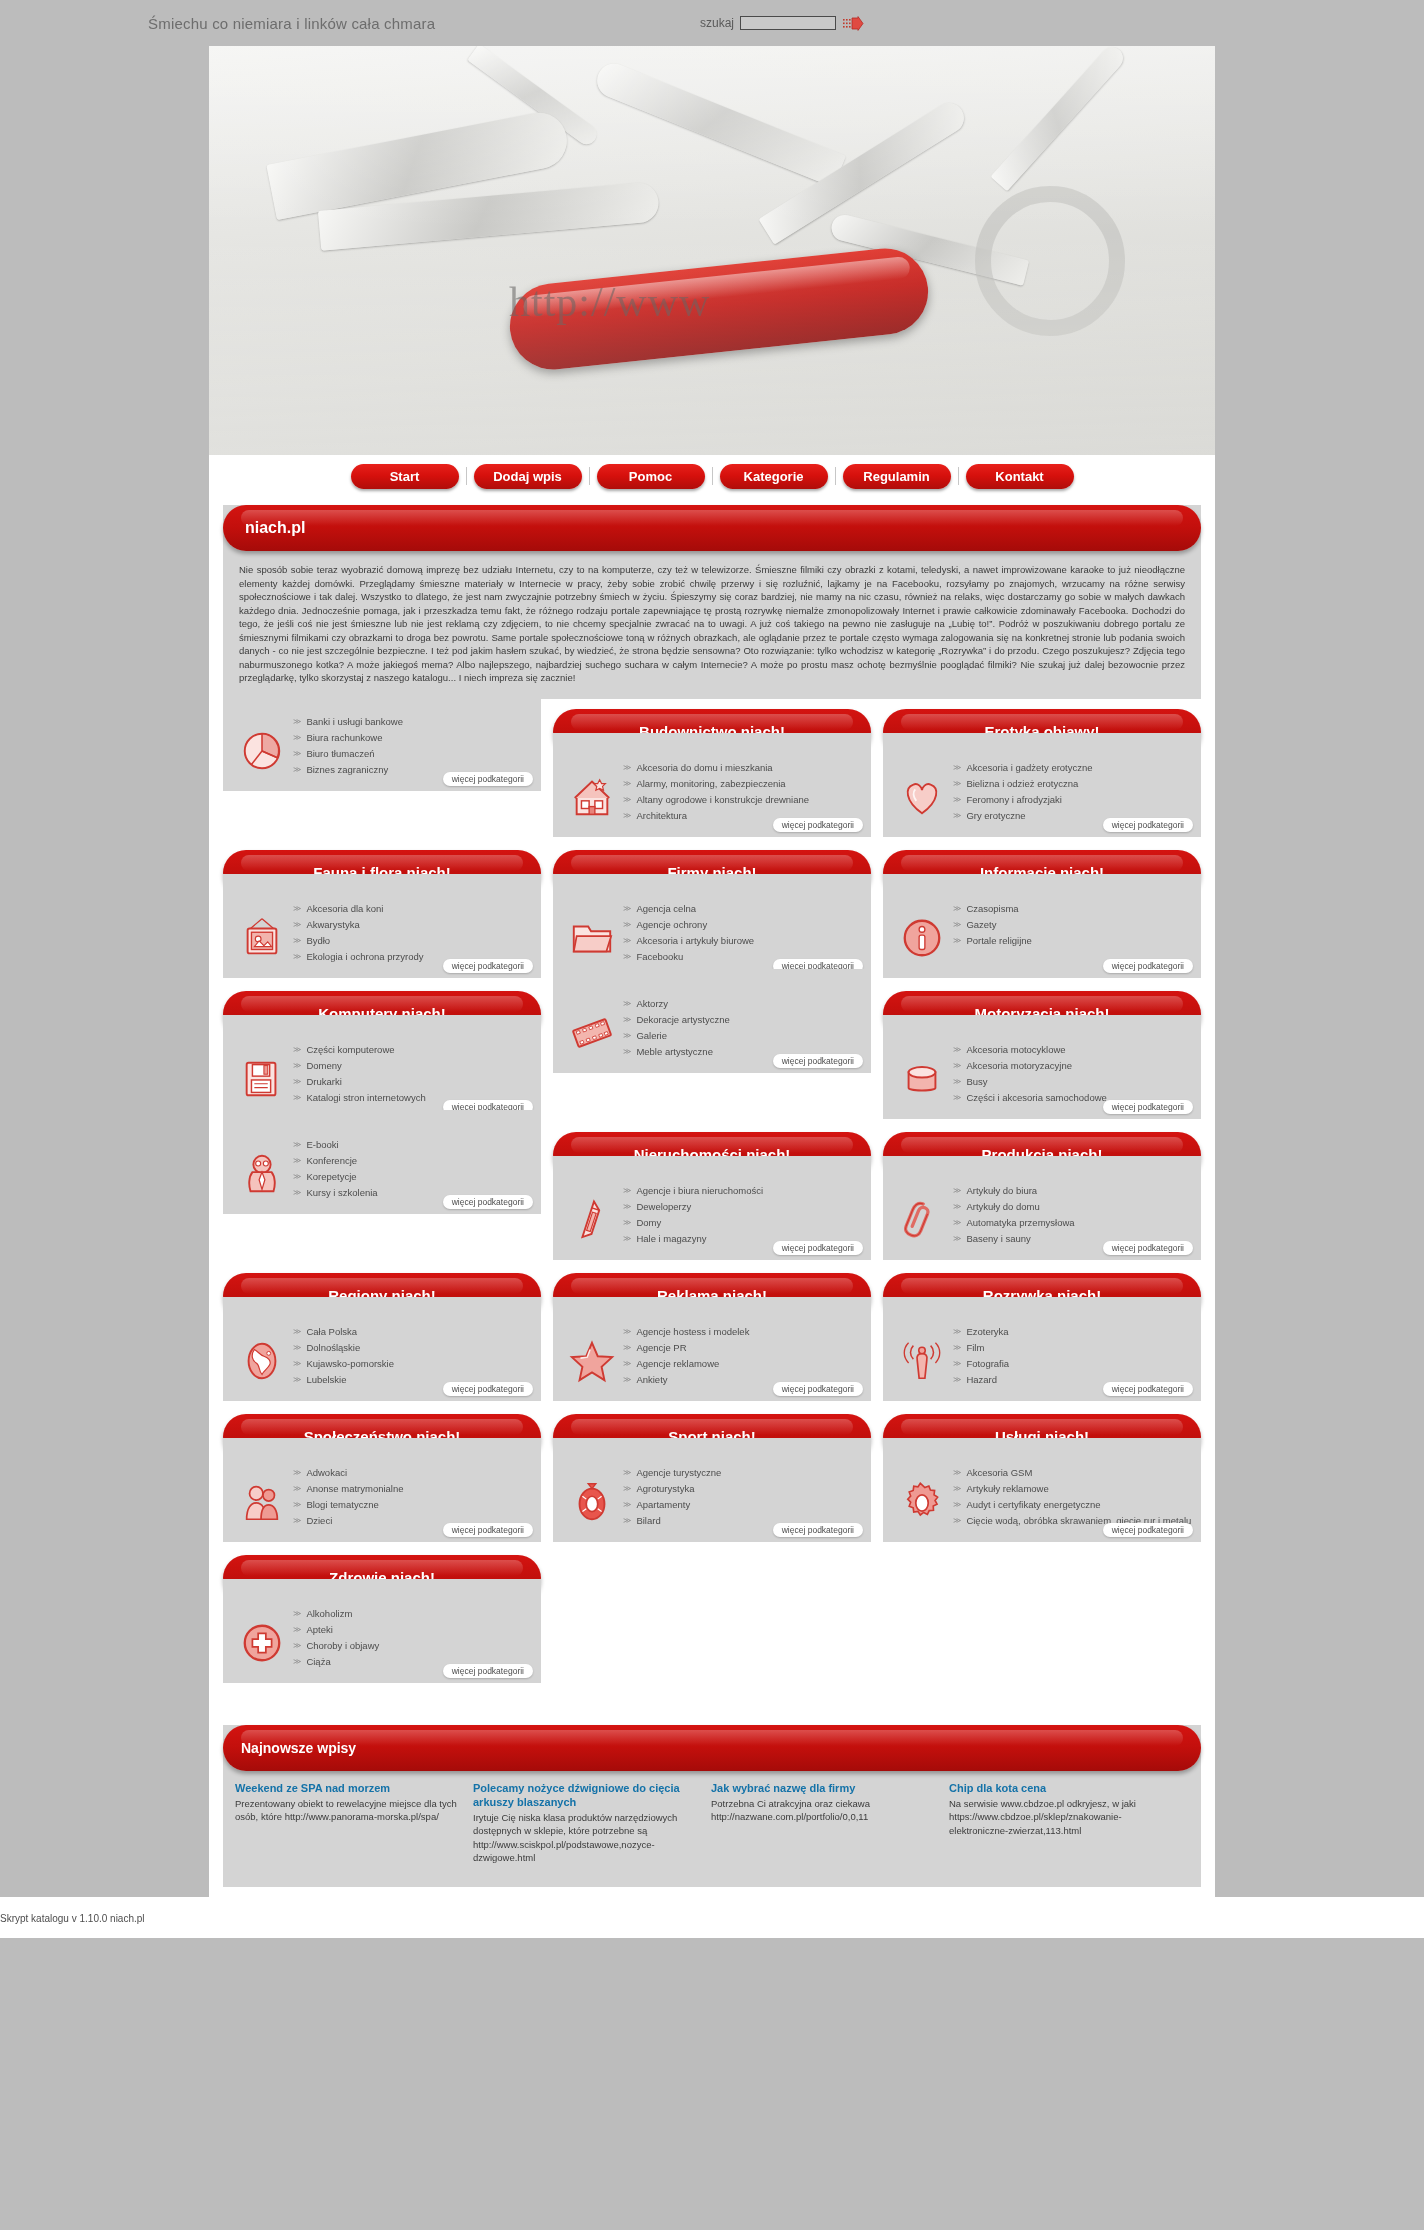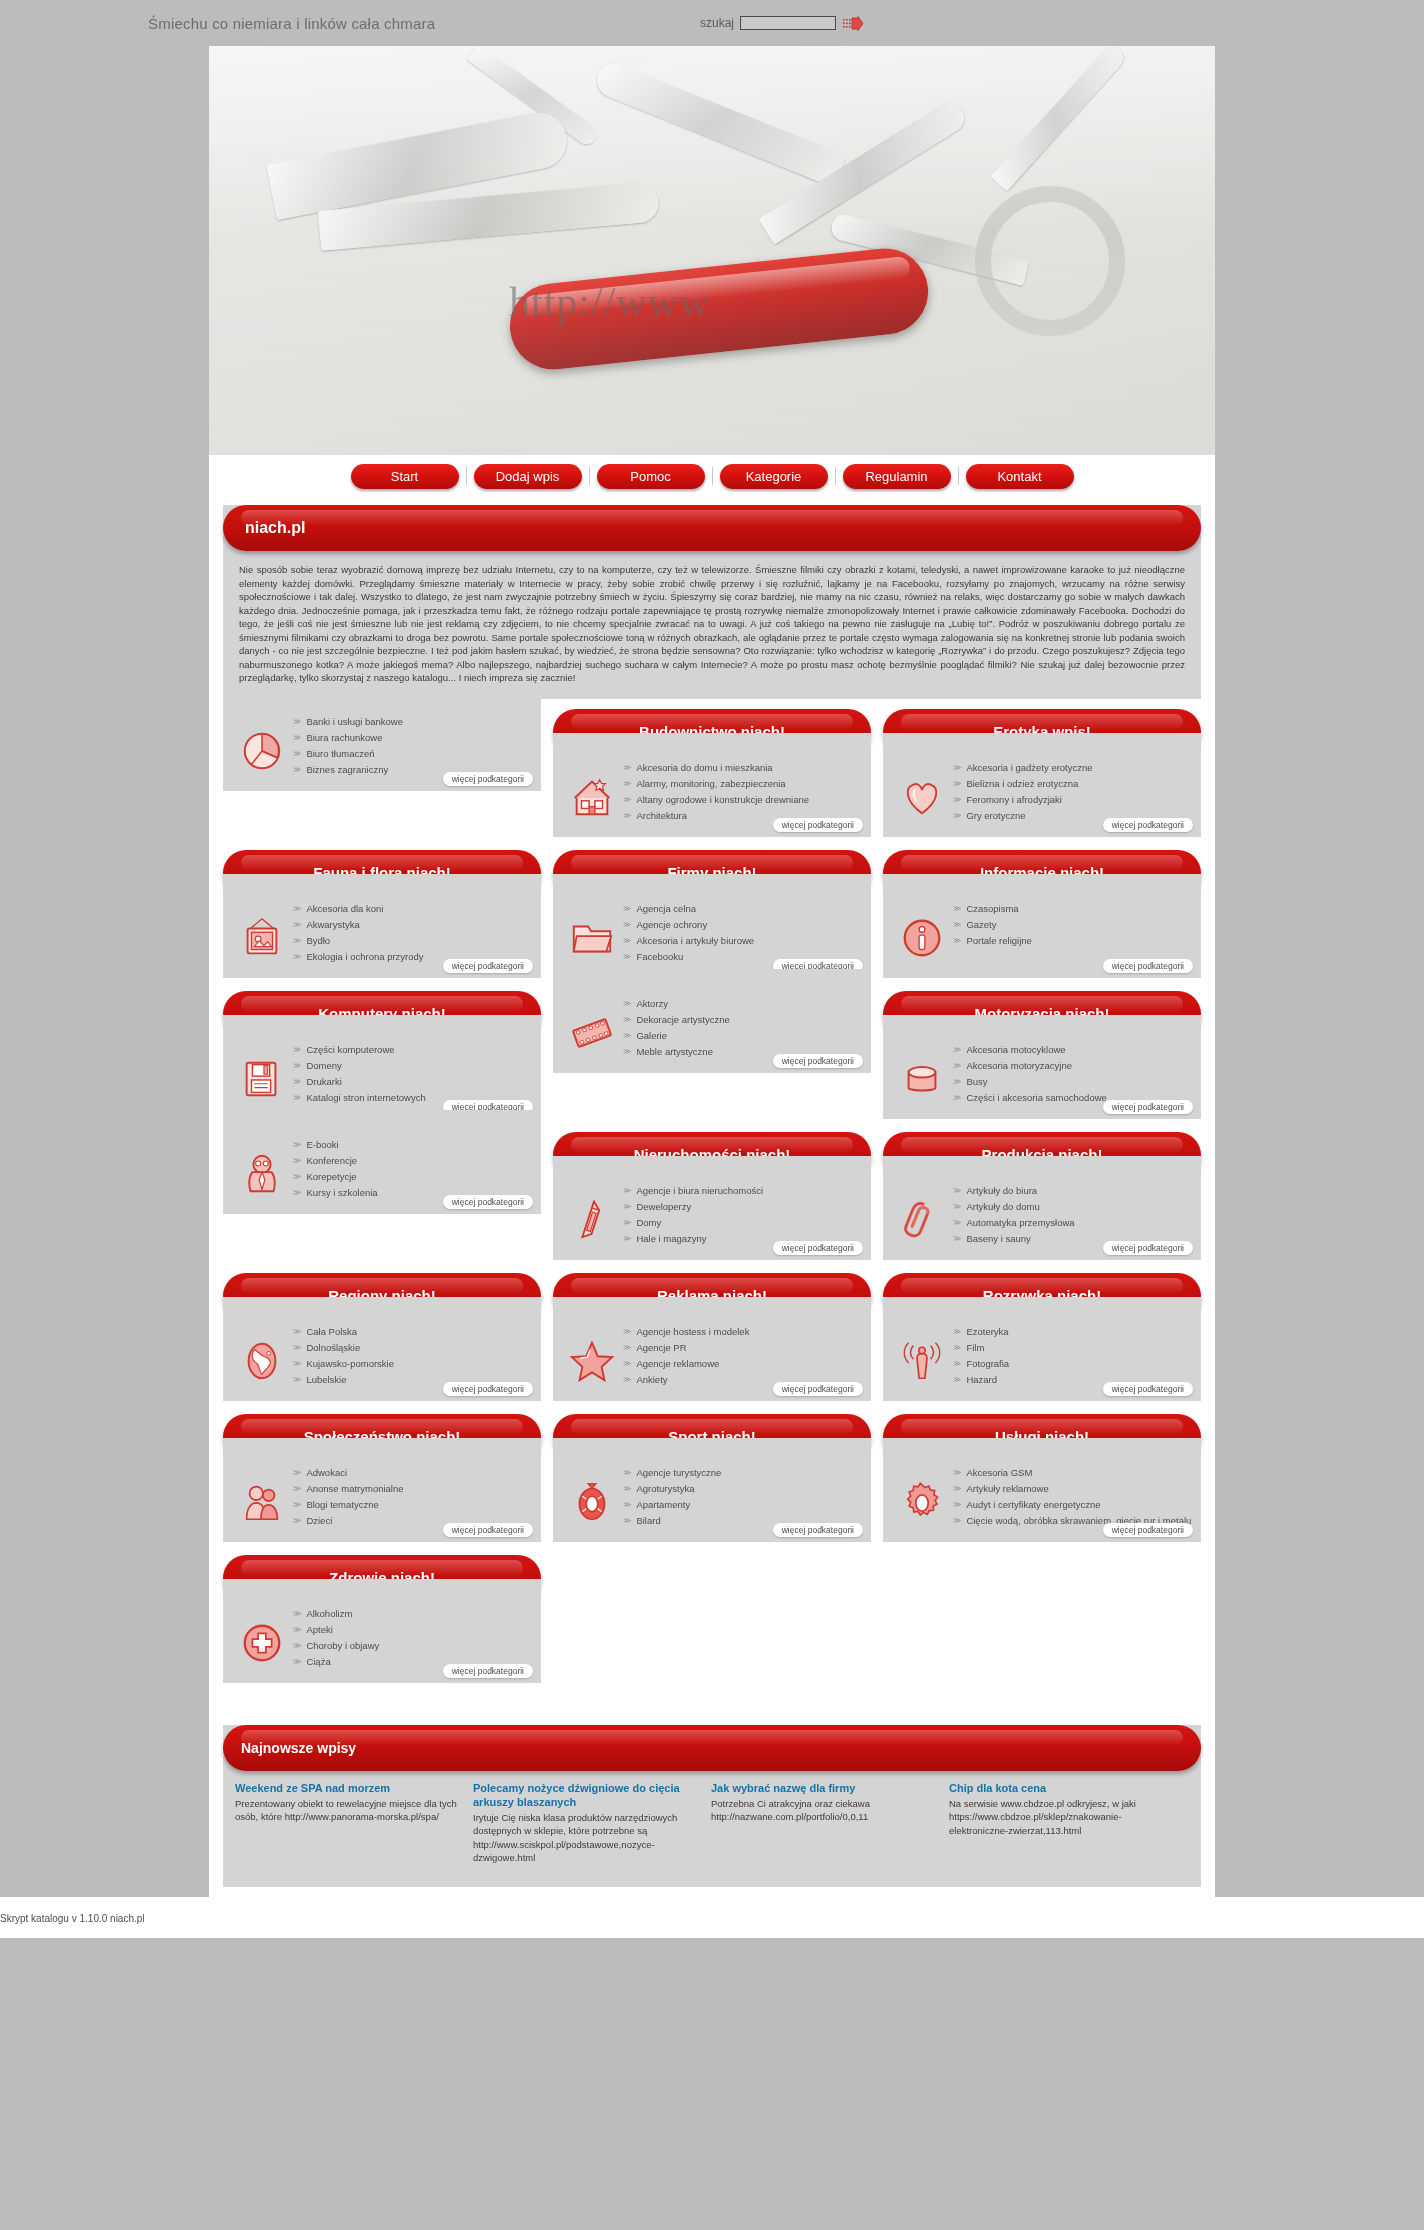--- a/index.html
+++ b/index.html
@@ -123,21 +123,21 @@
     align-items: center;
     justify-content: center;
     min-width: 108px;
     height: 25px;
     margin: 16px 7px;
     padding: 0 16px;
     border-radius: 13px;
     background: linear-gradient(180deg,#e8201b 0%,#d5100c 48%,#b00d0a 100%);
     color: #fff;
     font-size: 13px;
-    font-weight: normal;
+    font-weight: bold;
     white-space: nowrap;
     box-shadow: 0 2px 3px rgba(0,0,0,.35);
     cursor: pointer;
   }
   .nav-sep { width: 1px; height: 18px; background: #c7c7c7; }
 
   
   .content { background: #fff; padding: 8px 0 0; }
 
   .intro-box {
@@ -421,21 +421,21 @@
               </div>
               <div class="cat-link">
                 <span class="bullet">≫</span>
                 <span>Architektura</span>
               </div>
             </div>
             <div class="more-btn">więcej podkategorii</div>
           </div>
         </div>
         <div class="cat-card">
-          <div class="cat-head">Erotyka wpis!</div>
+          <div class="cat-head">Erotyka objawy!</div>
           <div class="cat-body">
             <div class="cat-icon">
               <svg class="ico" viewBox="0 0 48 48">
                 <path d="M24 41 C6 28 6 14 15 11 C20 9 24 14 24 17 C24 14 28 9 33 11 C42 14 42 28 24 41 Z" fill="#f7cdc8" stroke="#cf3a32" stroke-width="2"></path>
                 <path d="M17 16 C14 19 15 24 18 28" stroke="#fff" stroke-width="2" fill="none" opacity=".8"></path>
               </svg>
             </div>
             <div class="cat-links">
               <div class="cat-link">
                 <span class="bullet">≫</span>

